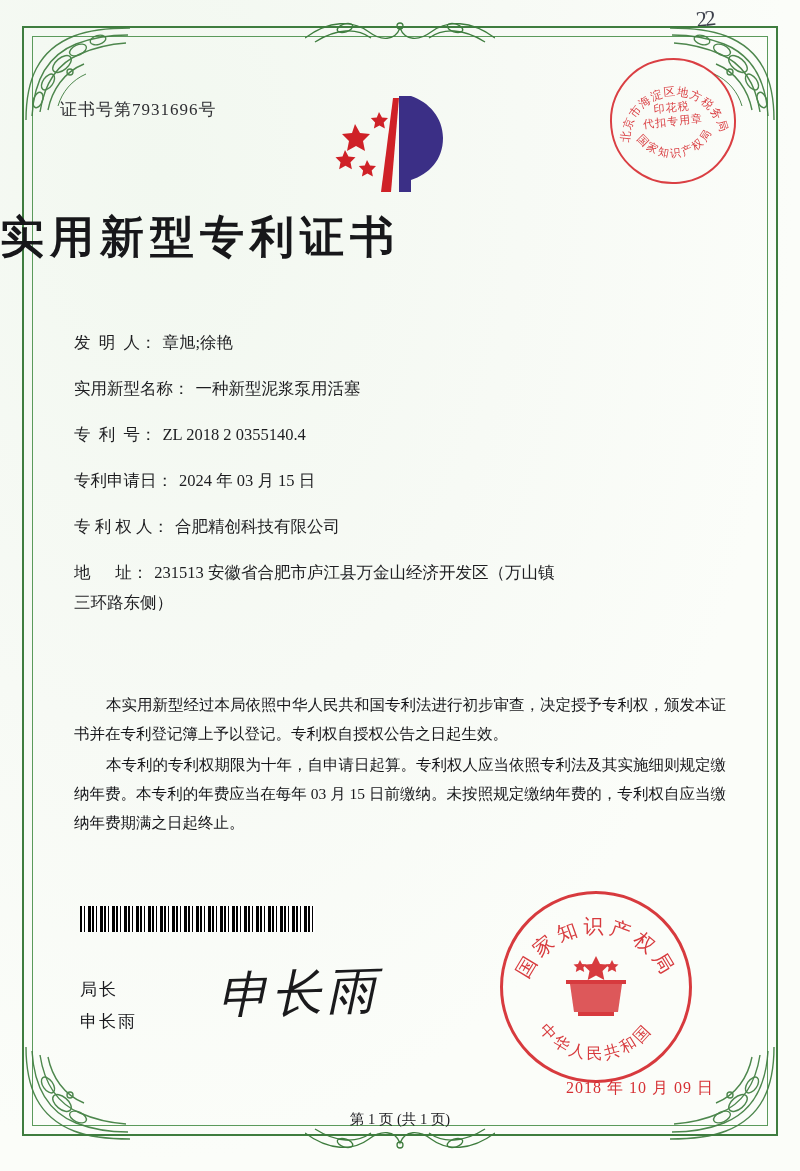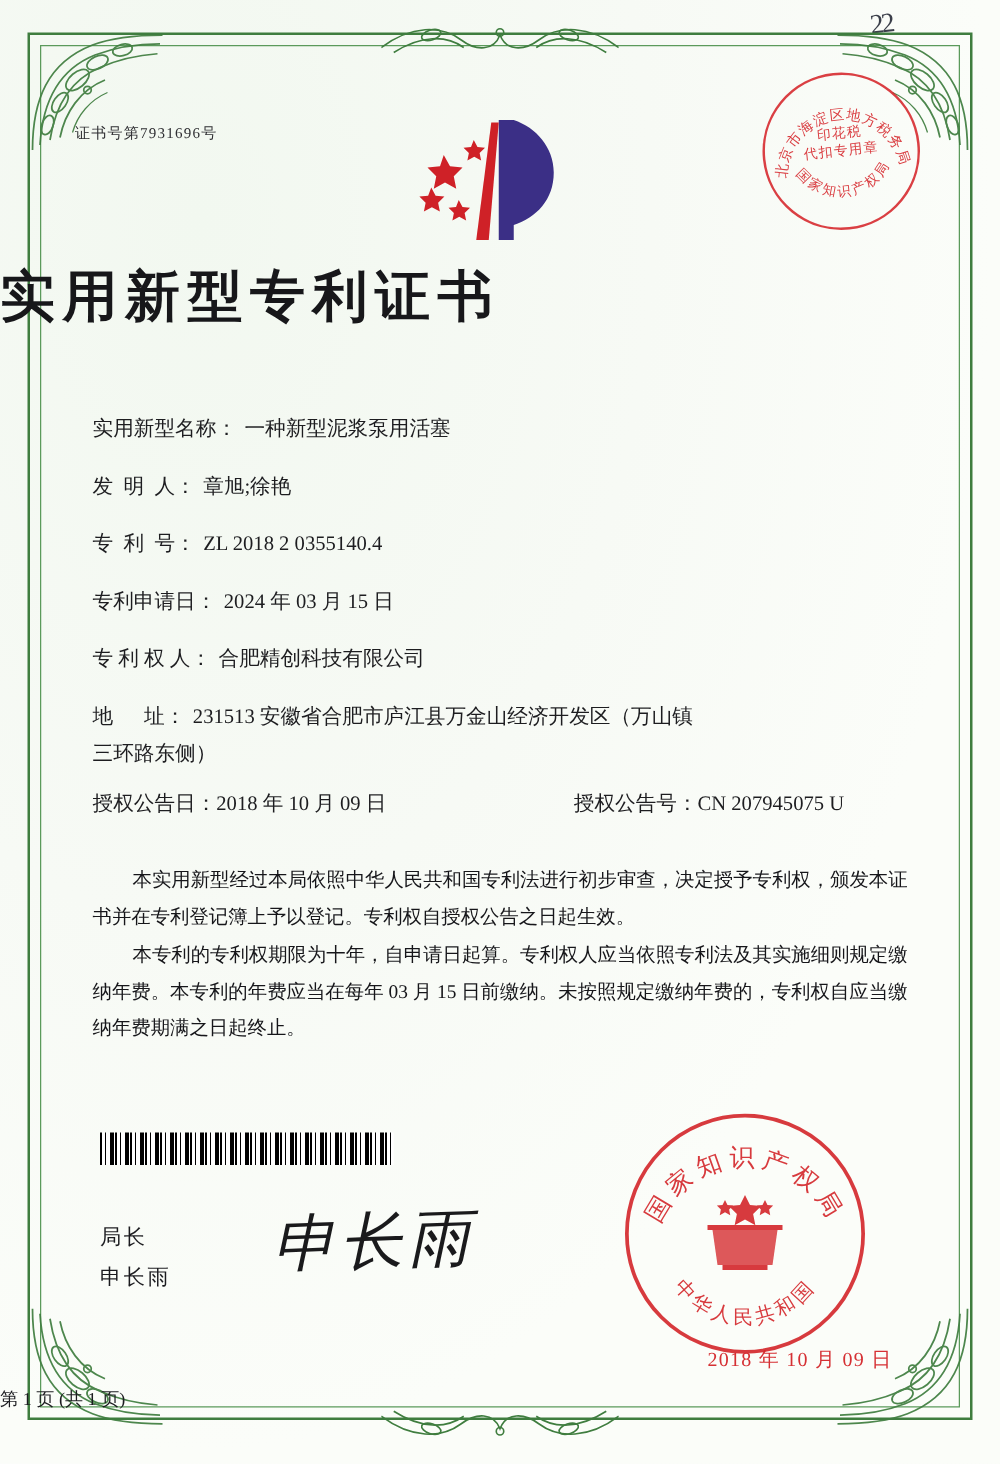--- a/index.html
+++ b/index.html
@@ -87,21 +87,21 @@
     height: 36px;
     transform: translateX(-50%) scaleY(-1);
     color: #3f7d3f;
   }
   .bottom-ornament svg { width: 100%; height: 100%; }
 
   .cert-number {
     position: absolute;
     left: 60px;
     top: 98px;
-    font-size: 12px;
+    font-size: 17px;
     color: #2e2e32;
     letter-spacing: 1px;
     font-family: "Liberation Serif", serif;
   }
 
   
   .logo {
     position: absolute;
     left: 50%;
     top: 88px;
@@ -278,21 +278,21 @@
     color: #d4262a;
     letter-spacing: 1px;
     opacity: 0.95;
   }
 
   .footer {
     position: absolute;
     left: 0;
     bottom: 42px;
     width: 100%;
-    text-align: left;
+    text-align: center;
     font-size: 14.5px;
     color: #1c1c20;
   }
 </style>
 </head>
 <body>
 
 <div id="page">
 
   <div class="page-stamp-top">22</div>
@@ -407,52 +407,44 @@
     <div class="mid">
       <div>印花税</div>
       <div>代扣专用章</div>
     </div>
   </div>
 
   <div class="main-title">实用新型专利证书</div>
 
   <div class="fields">
     <div class="field-row">
+      <span class="field-label">发  明  人：</span>
+      <span class="field-value">章旭;徐艳</span>
+    </div>
+    <div class="field-row">
       <span class="field-label">实用新型名称：</span>
       <span class="field-value">一种新型泥浆泵用活塞</span>
     </div>
     <div class="field-row">
-      <span class="field-label">发  明  人：</span>
-      <span class="field-value">章旭;徐艳</span>
-    </div>
-    <div class="field-row">
       <span class="field-label">专  利  号：</span>
       <span class="field-value">ZL 2018 2 0355140.4</span>
     </div>
     <div class="field-row">
       <span class="field-label">专利申请日：</span>
       <span class="field-value">2024 年 03 月 15 日</span>
     </div>
     <div class="field-row">
       <span class="field-label">专 利 权 人：</span>
       <span class="field-value">合肥精创科技有限公司</span>
     </div>
     <div class="field-row">
       <span class="field-label">地      址：</span>
       <span class="field-value">231513 安徽省合肥市庐江县万金山经济开发区（万山镇</span>
     </div>
     <div class="addr-second">三环路东侧）</div>
-    <div class="two-col">
-      <div class="left">
-        <span>授权公告日：</span><span>2018 年 10 月 09 日</span>
-      </div>
-      <div class="right">
-        <span>授权公告号：</span><span>CN 207945075 U</span>
-      </div>
-    </div>
   </div>
 
   <div class="body-text">
     <p>本实用新型经过本局依照中华人民共和国专利法进行初步审查，决定授予专利权，颁发本证书并在专利登记簿上予以登记。专利权自授权公告之日起生效。</p>
     <p>本专利的专利权期限为十年，自申请日起算。专利权人应当依照专利法及其实施细则规定缴纳年费。本专利的年费应当在每年 03 月 15 日前缴纳。未按照规定缴纳年费的，专利权自应当缴纳年费期满之日起终止。</p>
   </div>
 
   <div class="barcode"></div>
 
   <div class="sig-label">局长</div>

